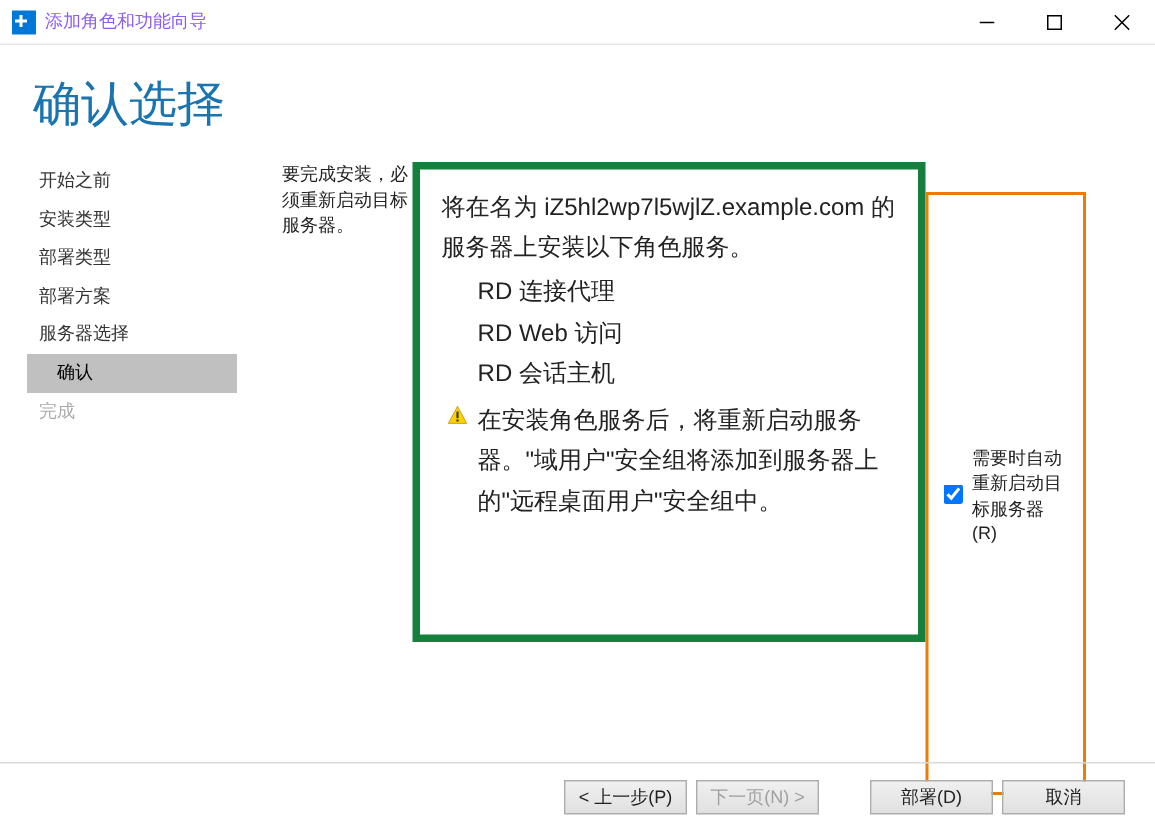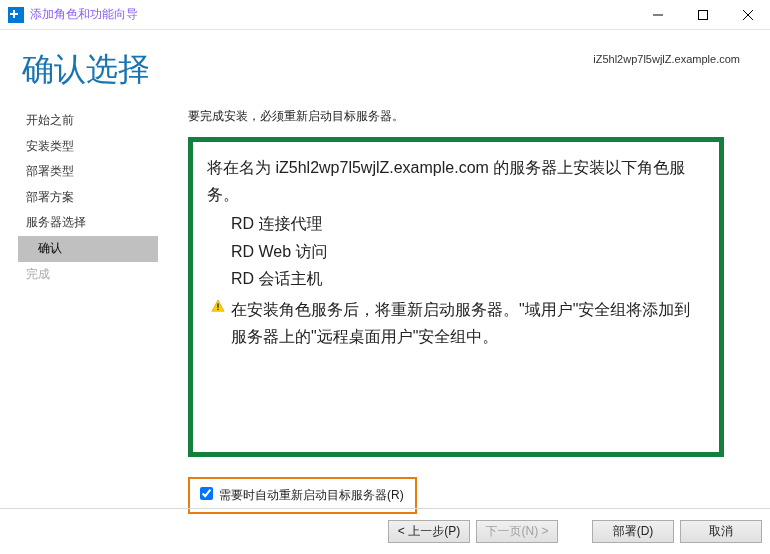--- a/index.html
+++ b/index.html
@@ -96,21 +96,21 @@
     }
     .nav-item.disabled {
       color: #aaa;
       cursor: default;
     }
 
     .content {
       flex: 1;
       padding: 8px 46px 0 30px;
       display: flex;
-      flex-direction: column;
+      flex-direction: row;
     }
     .description {
       font-size: 12px;
       color: #222;
       margin-bottom: 12px;
     }
     .info-box {
       border: 5px solid #15803d;
       padding: 12px 14px;
       font-size: 16px;
@@ -135,40 +135,40 @@
       margin-left: 4px;
     }
     .warn-text { flex: 1; }
 
     .checkbox-row {
       border: 2px solid #e97c0a;
       padding: 8px 10px;
       margin-top: 20px;
       width: 229px;
       display: flex;
-      align-items: flex-start;
+      align-items: center;
       gap: 6px;
     }
     .checkbox-row input[type="checkbox"] {
       width: 13px; height: 13px;
     }
     .checkbox-row label {
       font-size: 12px;
       color: #222;
     }
 
     .footer {
       position: absolute;
       left: 0; right: 0; bottom: 0;
       height: 46px;
       border-top: 1px solid #d9d9d9;
       display: flex;
       align-items: center;
       justify-content: flex-end;
-      padding-right: 8px;
+      padding-right: 20px;
       gap: 6px;
     }
     .btn {
       min-width: 82px;
       height: 23px;
       border: 1px solid #adadad;
       background: linear-gradient(#f0f0f0, #e0e0e0);
       font-size: 12px;
       color: #222;
       display: inline-flex;
@@ -204,21 +204,20 @@
       <svg width="10" height="10" viewBox="0 0 10 10">
           <path d="M0 0 L10 10 M10 0 L0 10" stroke="#000" stroke-width="1"></path>
         </svg>
     </div>
   </div>
 </div>
 
 <div class="header">
   <div class="page-title">确认选择</div>
   <div class="target-info">
-    <div>iZ5hl2wp7l5wjlZ.example.com</div>
   </div>
 </div>
 
 <div class="body">
   <div class="sidebar">
     <div class="nav-item">开始之前</div>
     <div class="nav-item">安装类型</div>
     <div class="nav-item">部署类型</div>
     <div class="nav-item">部署方案</div>
     <div class="nav-item">服务器选择</div>

